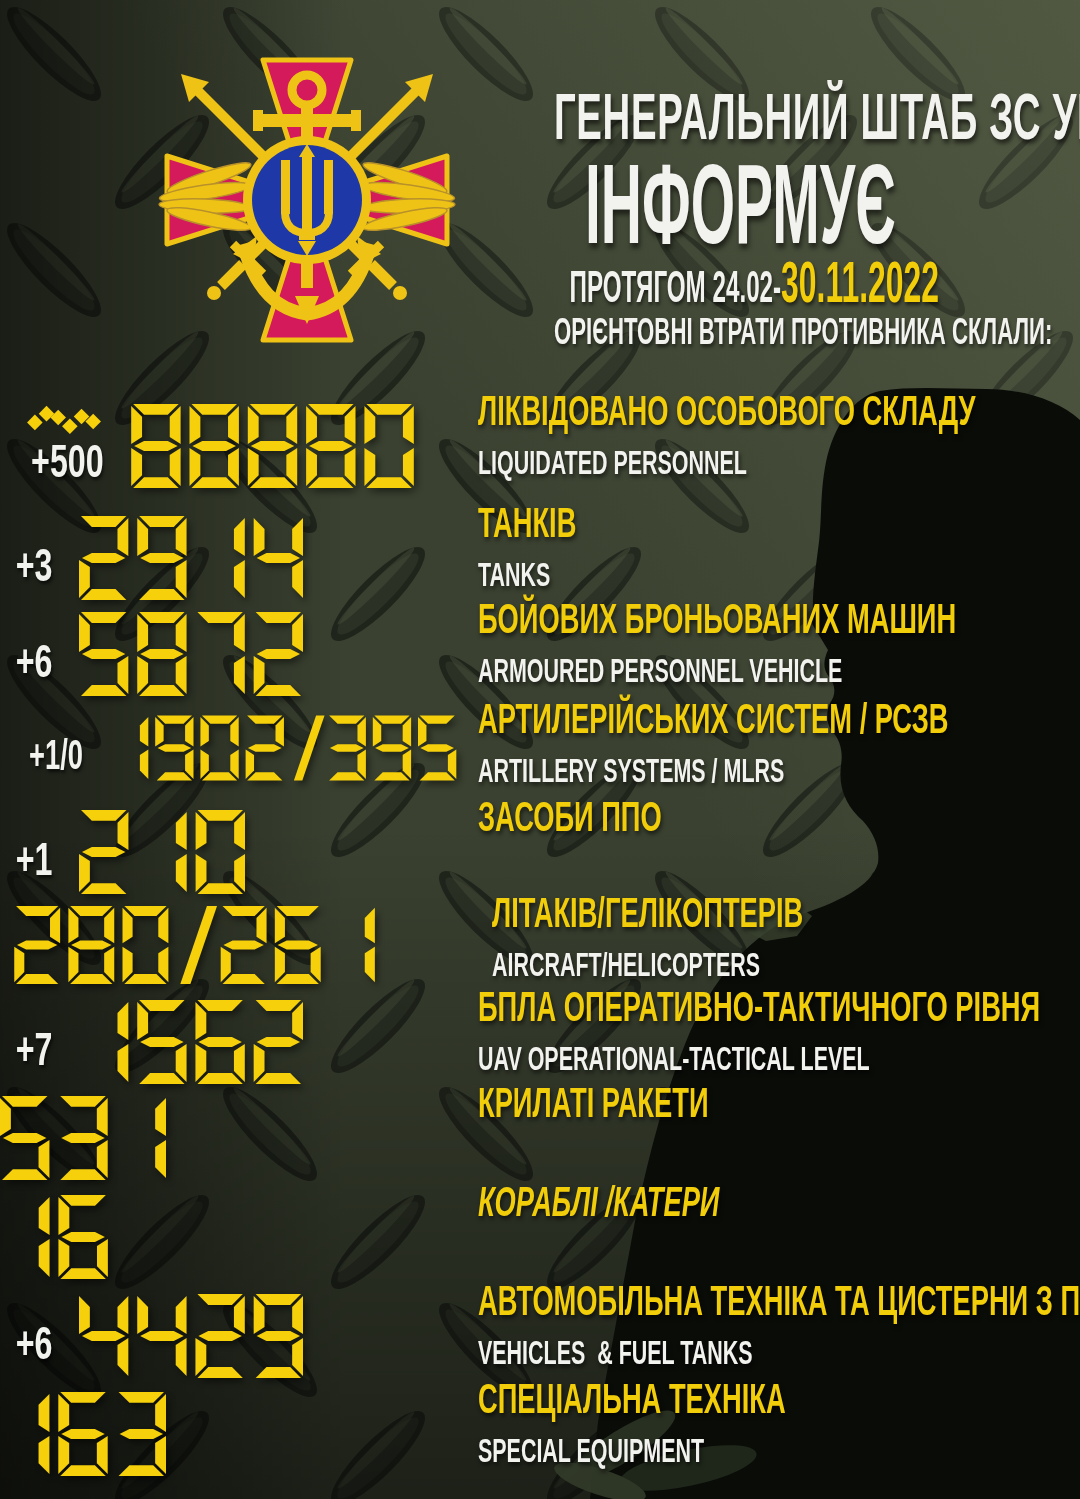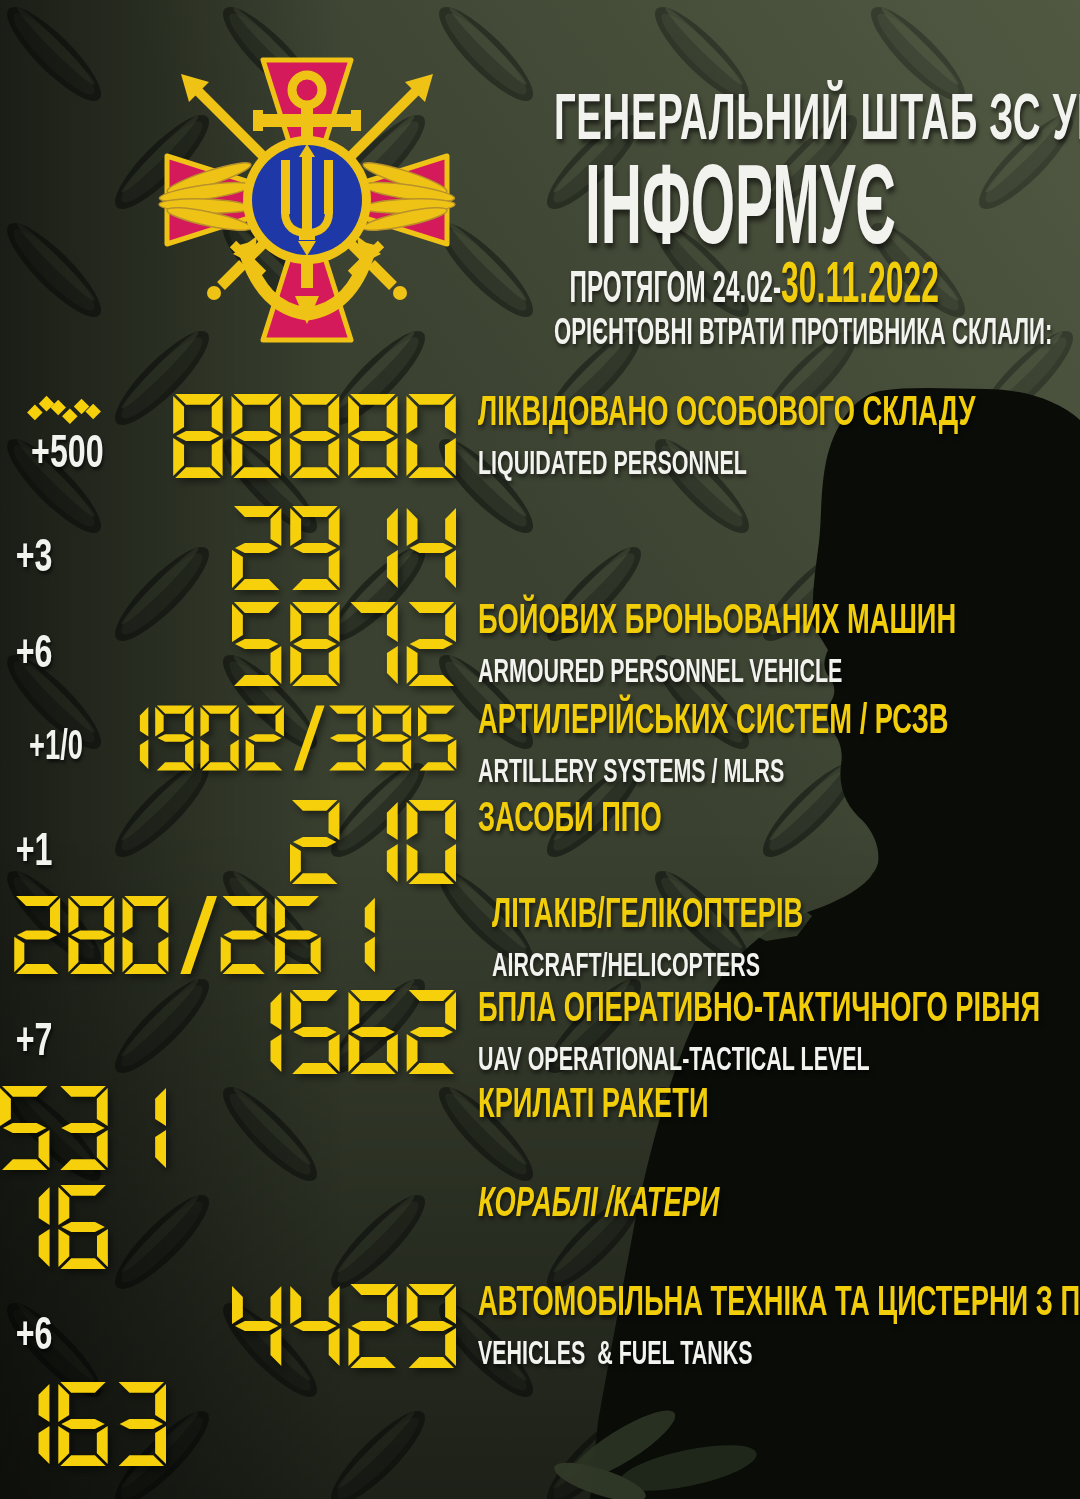--- a/index.html
+++ b/index.html
@@ -15,22 +15,22 @@
   .h-sub{top:62px;font-size:114px;line-height:1;transform:scaleX(.5);transform-origin:50% 0;
          text-shadow:3px 5px 7px rgba(0,0,0,.55);}
   .h-period{top:168px;font-size:44px;line-height:1;transform:scaleX(.55);transform-origin:50% 0;
             text-shadow:2px 3px 5px rgba(0,0,0,.55);}
   .h-period .date{font-size:58px;color:#f2cd0a;vertical-align:baseline;}
   .h-tag{top:228px;font-size:37px;line-height:1;transform:scaleX(.6);transform-origin:50% 0;
          text-shadow:2px 3px 5px rgba(0,0,0,.55);}
 
   #losses{position:absolute;left:0;top:0;width:1080px;height:1499px;}
   .row{position:absolute;left:0;width:1080px;}
-  .numwrap{position:absolute;left:0;top:2px;width:457px;height:100%;
-           display:flex;align-items:flex-end;justify-content:space-between;gap:17px;}
+  .numwrap{position:absolute;left:0;top:12px;width:457px;height:100%;
+           display:flex;align-items:flex-end;justify-content:flex-start;gap:17px;}
   .digits{filter:drop-shadow(3px 4px 3px rgba(0,0,0,.45));}
   .inc{display:inline-block;color:#f2f2ef;font-weight:bold;font-size:46px;line-height:1;
        transform:scaleX(.7);transform-origin:100% 100%;white-space:pre;
        margin:0 10px 12px 0;text-shadow:2px 3px 4px rgba(0,0,0,.6);}
   .inc.small{font-size:42px;transform:scaleX(.65);margin-bottom:8px;}
   .inccol{display:flex;flex-direction:column;align-items:flex-end;margin:0 10px 4px 0;}
   .inccol .inc{margin:2px 0 0 0;}
   .labels{position:absolute;left:478px;top:4px;}
   .uk{display:inline-block;color:#f2cd0a;font-weight:bold;font-size:42px;line-height:1;
       transform:scaleX(.65);transform-origin:0 50%;white-space:pre;
@@ -227,20 +227,21 @@
             <polygon points="118,4 140,26 140,67 118,81" fill="#f6d00b"></polygon>
             <polygon points="124,85 144,75 192,75 212,85 192,95 144,95" fill="#f6d00b"></polygon>
             <polygon points="336,4 336,81 314,67 314,26" fill="#f6d00b"></polygon>
             <polygon points="336,89 336,166 314,144 314,103" fill="#f6d00b"></polygon>
             <polygon points="354,4 376,26 376,67 354,81" fill="#f6d00b"></polygon>
             <polygon points="454,4 454,81 432,67 432,26" fill="#f6d00b"></polygon>
             <polygon points="360,85 380,75 428,75 448,85 428,95 380,95" fill="#f6d00b"></polygon>
             <polygon points="454,89 454,166 432,144 432,103" fill="#f6d00b"></polygon>
           </svg>
         </div>
+        <div class="labels"><span class="uk">ТАНКІВ</span><span class="en"><span>TANKS</span></span></div>
       </div>
       <div class="row" style="top: 594px; height: 90px;">
         <div class="numwrap">
           <span class="inc">+6</span>
           <svg viewBox="0 0 456 170" width="225" height="84" class="digits">
             <polygon points="4,0 96,0 74,22 26,22" fill="#f6d00b"></polygon>
             <polygon points="0,4 22,26 22,67 0,81" fill="#f6d00b"></polygon>
             <polygon points="6,85 26,75 74,75 94,85 74,95 26,95" fill="#f6d00b"></polygon>
             <polygon points="100,89 100,166 78,144 78,103" fill="#f6d00b"></polygon>
             <polygon points="4,170 96,170 74,148 26,148" fill="#f6d00b"></polygon>
@@ -465,16 +466,17 @@
             <polygon points="118,89 140,103 140,144 118,166" fill="#f6d00b"></polygon>
             <polygon points="122,170 214,170 192,148 144,148" fill="#f6d00b"></polygon>
             <polygon points="218,89 218,166 196,144 196,103" fill="#f6d00b"></polygon>
             <polygon points="240,0 332,0 310,22 262,22" fill="#f6d00b"></polygon>
             <polygon points="336,4 336,81 314,67 314,26" fill="#f6d00b"></polygon>
             <polygon points="242,85 262,75 310,75 330,85 310,95 262,95" fill="#f6d00b"></polygon>
             <polygon points="336,89 336,166 314,144 314,103" fill="#f6d00b"></polygon>
             <polygon points="240,170 332,170 310,148 262,148" fill="#f6d00b"></polygon>
           </svg>
         </div>
+        <div class="labels"><span class="uk">СПЕЦІАЛЬНА ТЕХНІКА</span><span class="en"><span>SPECIAL EQUIPMENT</span></span></div>
       </div>
     </div>
 
 </div>
 
 </body></html>

